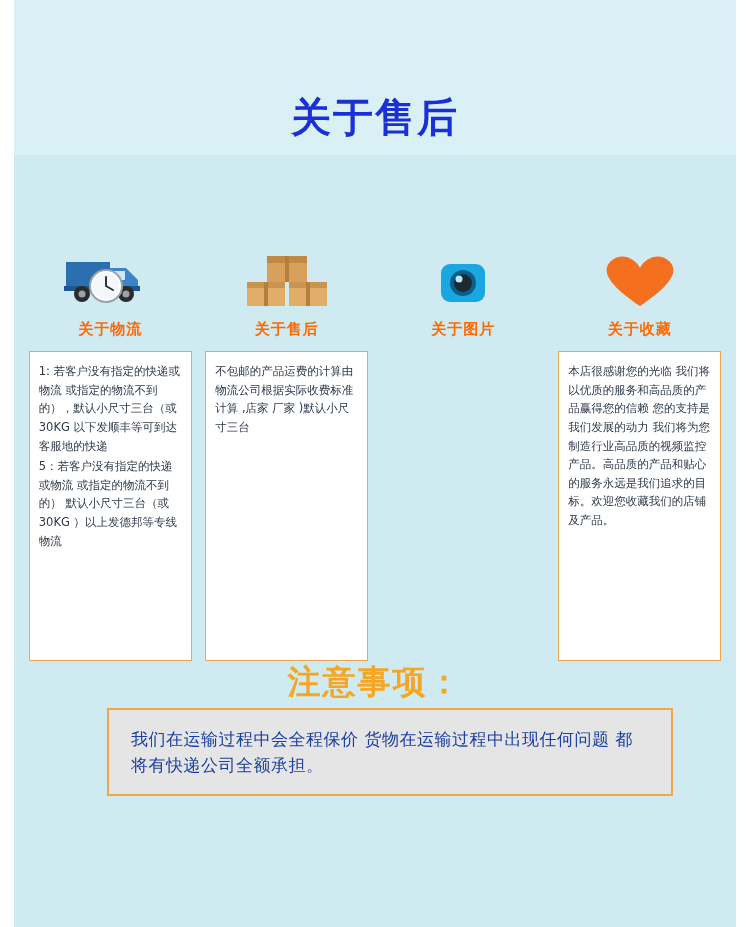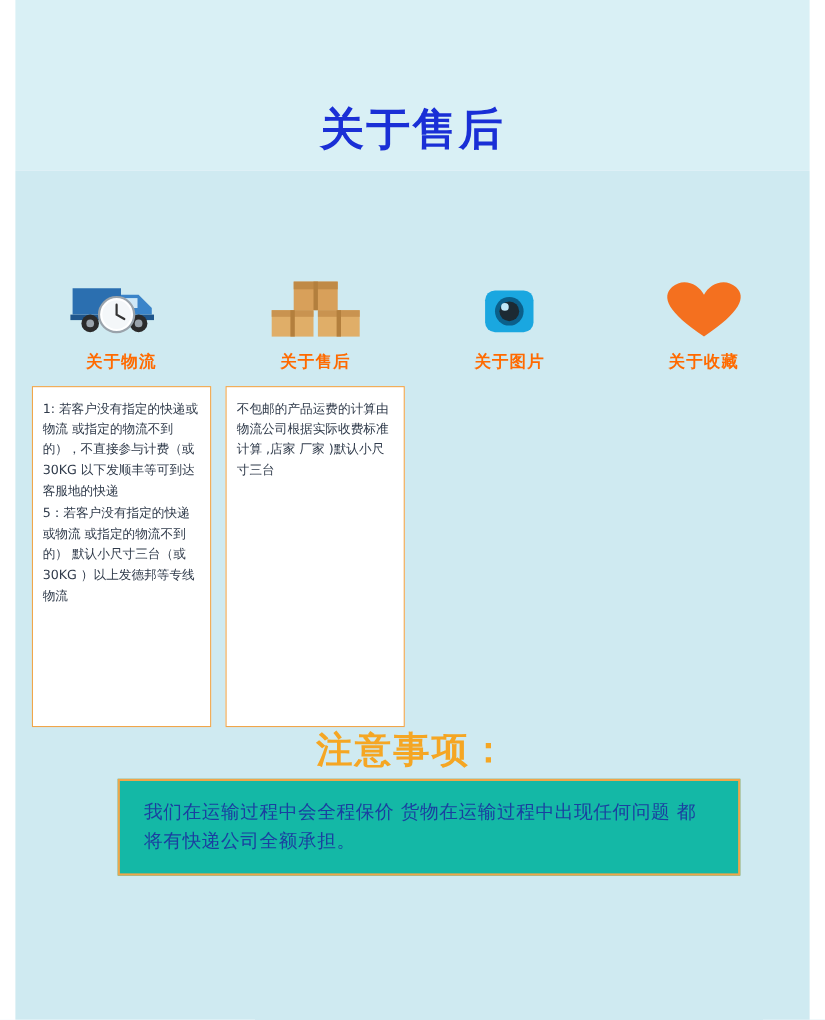--- a/index.html
+++ b/index.html
@@ -104,21 +104,21 @@
     letter-spacing: 2px;
     z-index: 5;
   }
   .notice-box {
     position: absolute;
     left: 107px;
     top: 708px;
     width: 566px;
     height: 88px;
     box-sizing: border-box;
-    background: #14b8a6;
+    background: #e5e5e5;
     border: 2px solid #f0a64a;
     padding: 16px 22px;
     z-index: 5;
     display: flex;
     align-items: center;
   }
   .notice-text {
     font-size: 17px;
     line-height: 1.55;
     color: #1a3fa0;
@@ -150,21 +150,21 @@
           <circle cx="20" cy="44" r="3.5" fill="#9aa3ab"></circle>
           <circle cx="64" cy="44" r="8" fill="#2b2b2b"></circle>
           <circle cx="64" cy="44" r="3.5" fill="#9aa3ab"></circle>
           <circle cx="44" cy="36" r="16" fill="#ffffff" stroke="#9aa3ab" stroke-width="2"></circle>
           <circle cx="44" cy="36" r="13" fill="#f4f7f9"></circle>
           <path d="M44 27 v9 l7 4" stroke="#333" stroke-width="2" fill="none" stroke-linecap="round"></path>
         </svg>
       </div>
       <div class="col-label">关于物流</div>
       <div class="box tall">
-        <p>1: 若客户没有指定的快递或物流 或指定的物流不到的），不直接参与计费（或 30KG 以下发顺丰等可到达客服地的快递</p>
+        <p>1: 若客户没有指定的快递或物流 或指定的物流不到的），默认小尺寸三台（或 30KG 以下发顺丰等可到达客服地的快递</p>
         <p>5：若客户没有指定的快递或物流 或指定的物流不到的）  默认小尺寸三台（或 30KG ）以上发德邦等专线物流</p>
       </div>
     </div>
 
     <div class="col">
       <div class="icon-wrap">
         <svg class="box-svg" width="92" height="60" viewBox="0 0 92 60">
           <rect x="26" y="6" width="40" height="26" fill="#d8a05a"></rect>
           <rect x="26" y="6" width="40" height="7" fill="#c08a46"></rect>
           <rect x="44" y="6" width="4" height="26" fill="#b37f3d"></rect>
@@ -194,20 +194,23 @@
       <div class="col-label">关于图片</div>
     </div>
 
     <div class="col">
       <div class="icon-wrap">
         <svg class="heart-svg" width="86" height="58" viewBox="0 0 86 58">
           <path d="M43 54 C 10 32, 4 18, 14 9 C 24 0, 38 6, 43 16 C 48 6, 62 0, 72 9 C 82 18, 76 32, 43 54 Z" fill="#f4701f"></path>
         </svg>
       </div>
       <div class="col-label">关于收藏</div>
+      <div class="box tall">
+        <p>本店很感谢您的光临 我们将以优质的服务和高品质的产品赢得您的信赖 您的支持是我们发展的动力 我们将为您制造行业高品质的视频监控产品。高品质的产品和贴心的服务永远是我们追求的目标。欢迎您收藏我们的店铺及产品。</p>
+      </div>
     </div>
 
   </div>
 
   <div class="notice-title">注意事项：</div>
 
   <div class="notice-box">
     <div class="notice-text">我们在运输过程中会全程保价 货物在运输过程中出现任何问题 都将有快递公司全额承担。</div>
   </div>
 

